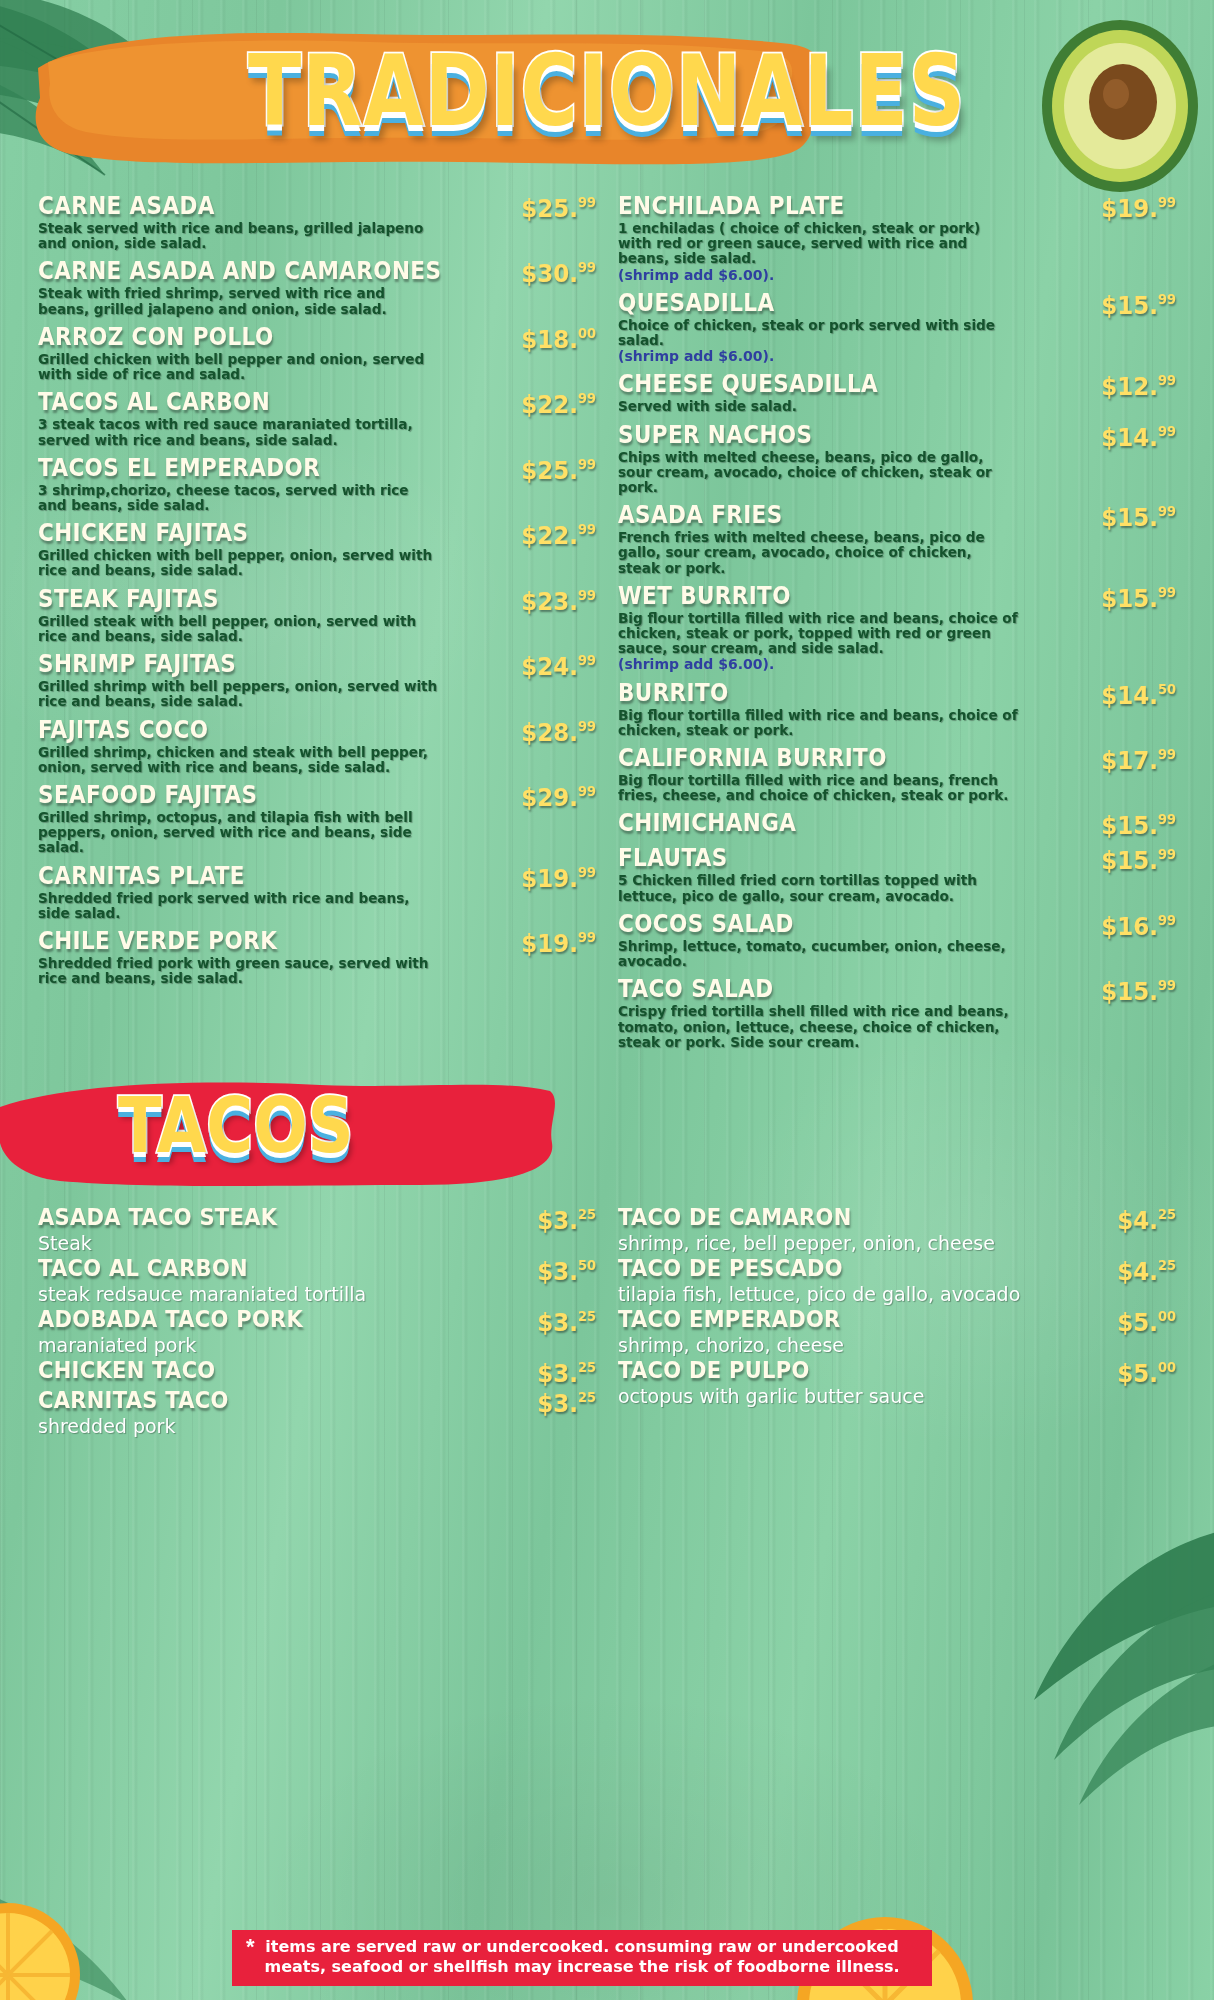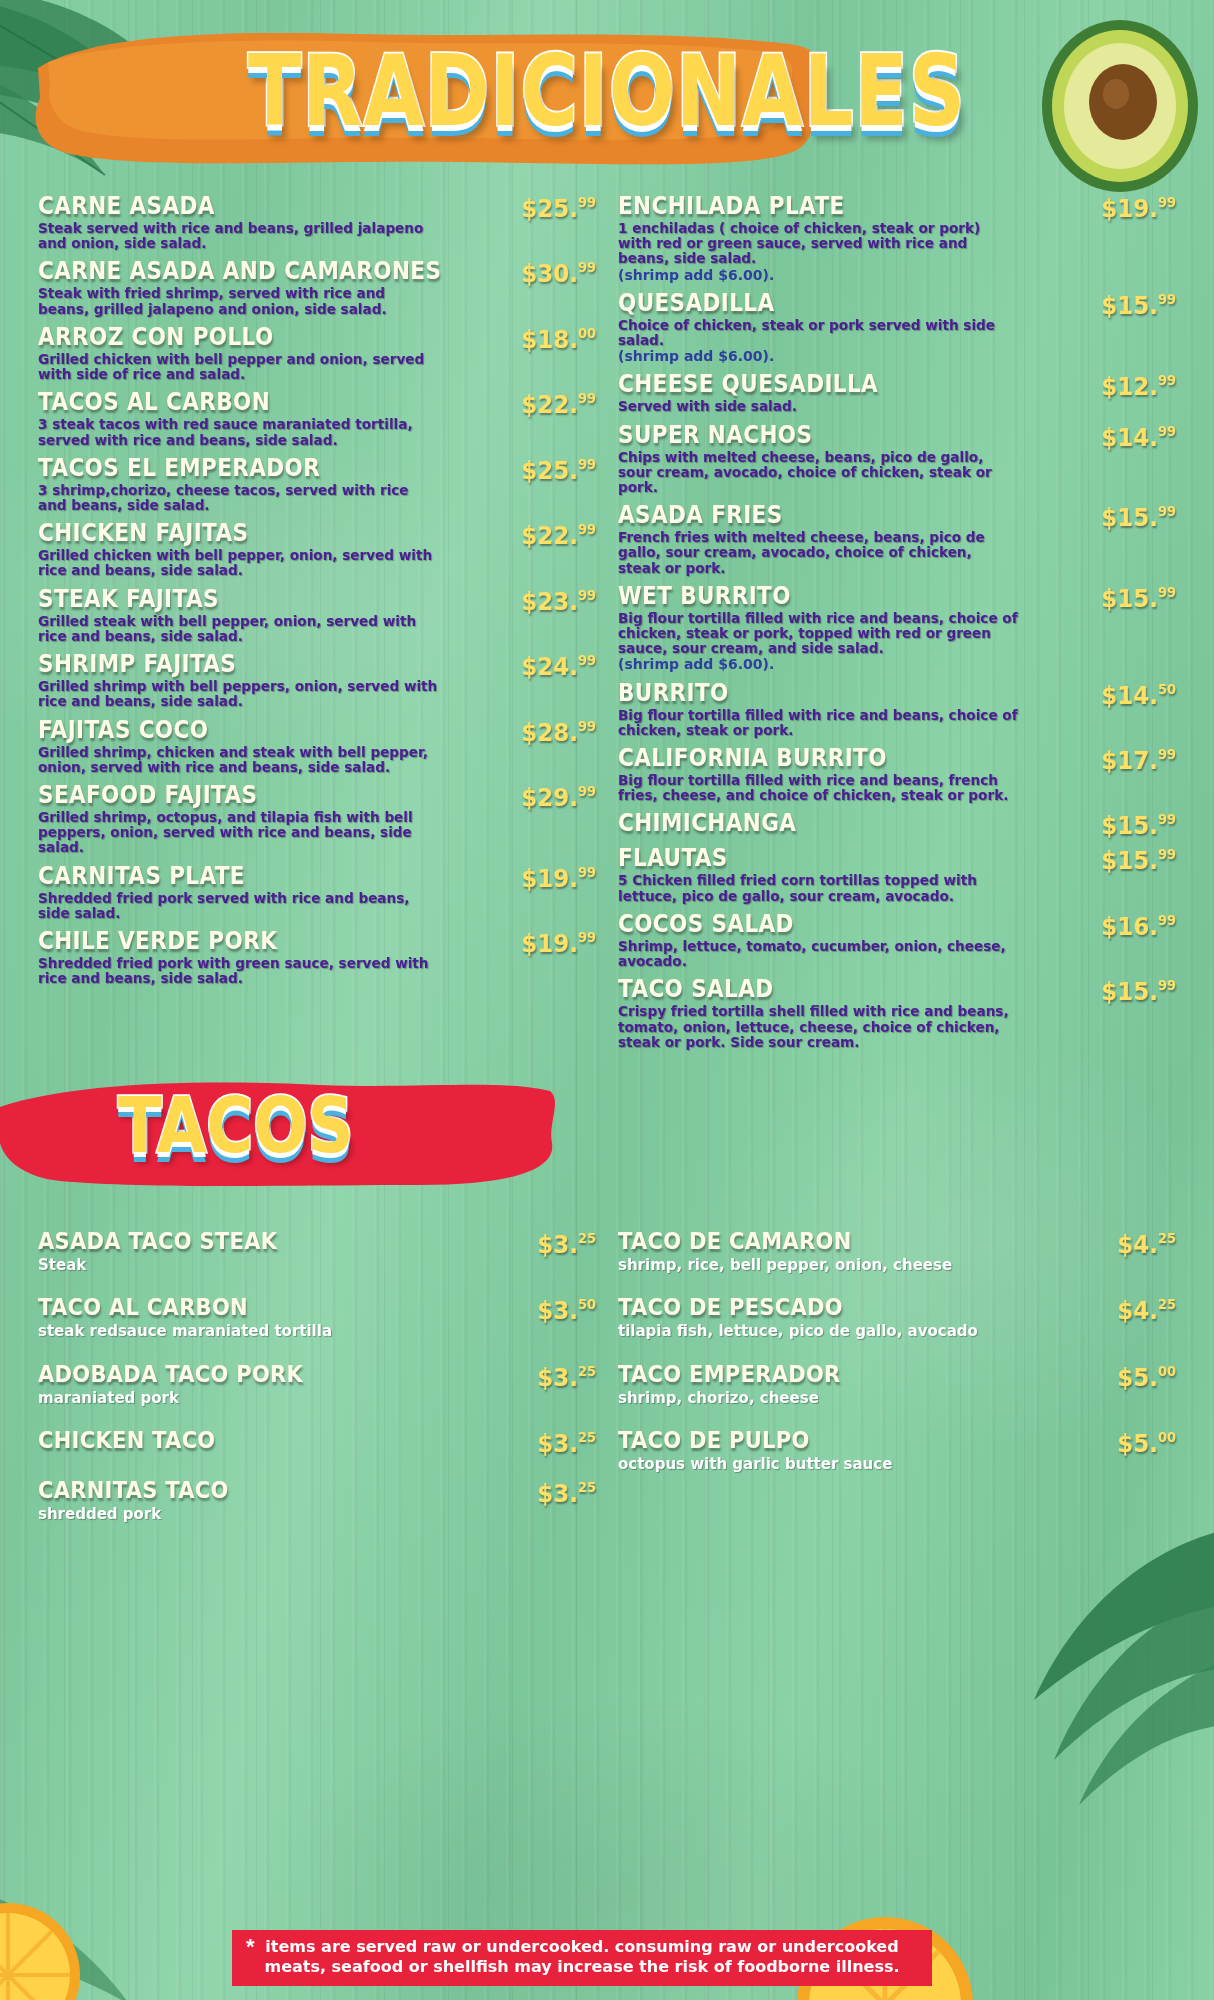--- a/index.html
+++ b/index.html
@@ -93,21 +93,21 @@
     color:#ffe066;
     text-shadow: 1px 2px 2px rgba(0,0,0,0.4);
     white-space:nowrap;
     transform: scaleY(1.08);
   }
   .price sup { font-size:13px; vertical-align:super; }
   .desc {
     font-family:"DejaVu Sans", sans-serif;
     font-size:13.6px;
     line-height:1.12;
-    color:#4c1d95;
+    color:#14532d;
     text-shadow: 1px 1px 1px rgba(0,0,0,0.3);
     max-width:400px;
     font-weight:600;
   }
   .addon {
     font-family:"DejaVu Sans", sans-serif;
     font-size:14px;
     color:#2f3fa0;
     font-weight:bold;
     line-height:1.15;
@@ -127,37 +127,37 @@
     paint-order: stroke fill;
     text-shadow:
       0 4px 0 #ffffff,
       0 8px 0 #4ab0e0,
       3px 10px 5px rgba(0,0,0,0.25);
     transform: scaleY(1.2);
   }
 
   
   .tacos-cols { display:flex; padding:0 38px; gap:22px; }
-  .taco-item { margin-bottom:4px;margin-top:24px; }
+  .taco-item { margin-bottom:4px; }
   .taco-name {
     font-family:"DejaVu Sans", sans-serif;
     font-weight:bold;
     font-size:21px;
     color:#fffbe8;
     letter-spacing:0.3px;
     text-shadow: 1px 2px 2px rgba(0,0,0,0.35);
     transform: scaleY(1.12);
     transform-origin:left bottom;
     white-space:nowrap;
   }
   .taco-desc {
     font-family:"DejaVu Sans", sans-serif;
-    font-size:15px;
+    font-size:19px;
     color:#ffffff;
-    font-weight:700;
+    font-weight:400;
     text-shadow: 1px 1px 1px rgba(0,0,0,0.3);
     line-height:1.1;
   }
 
   
   .footer {
     position:absolute; left:232px; top:1930px; width:700px;
     background:#e8213c; z-index:6;
     padding:7px 10px 9px 10px;
     text-align:center;

